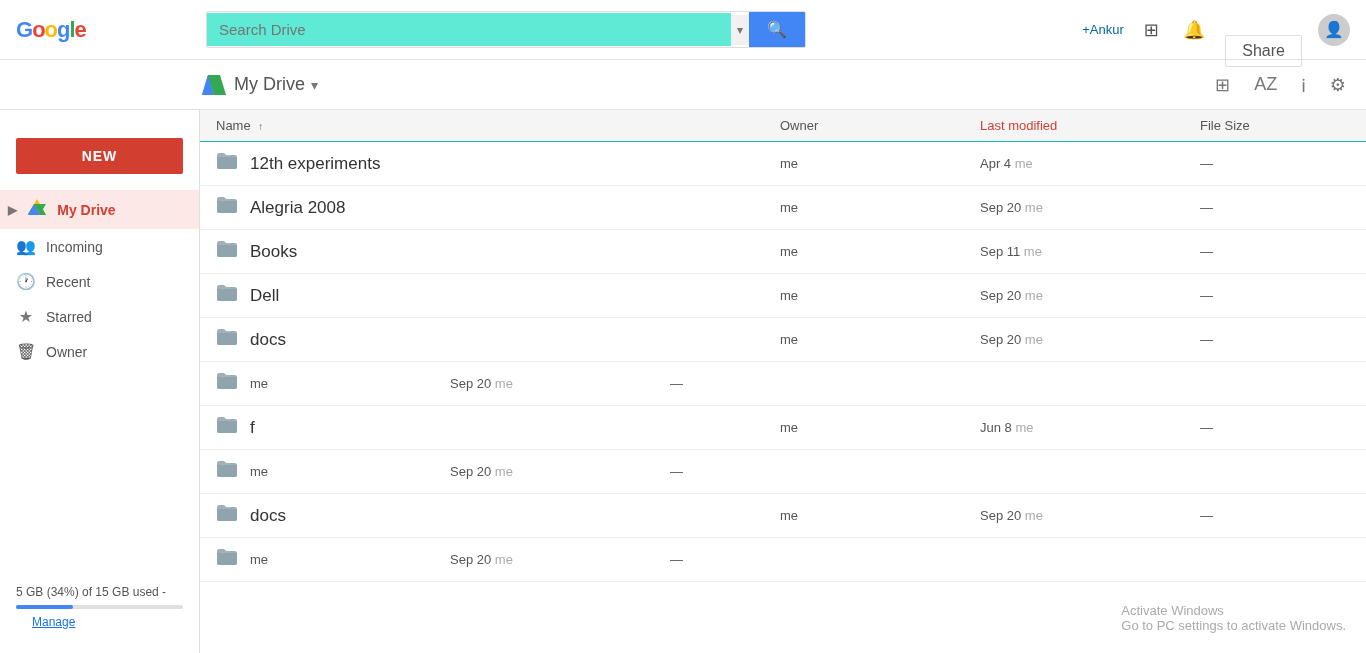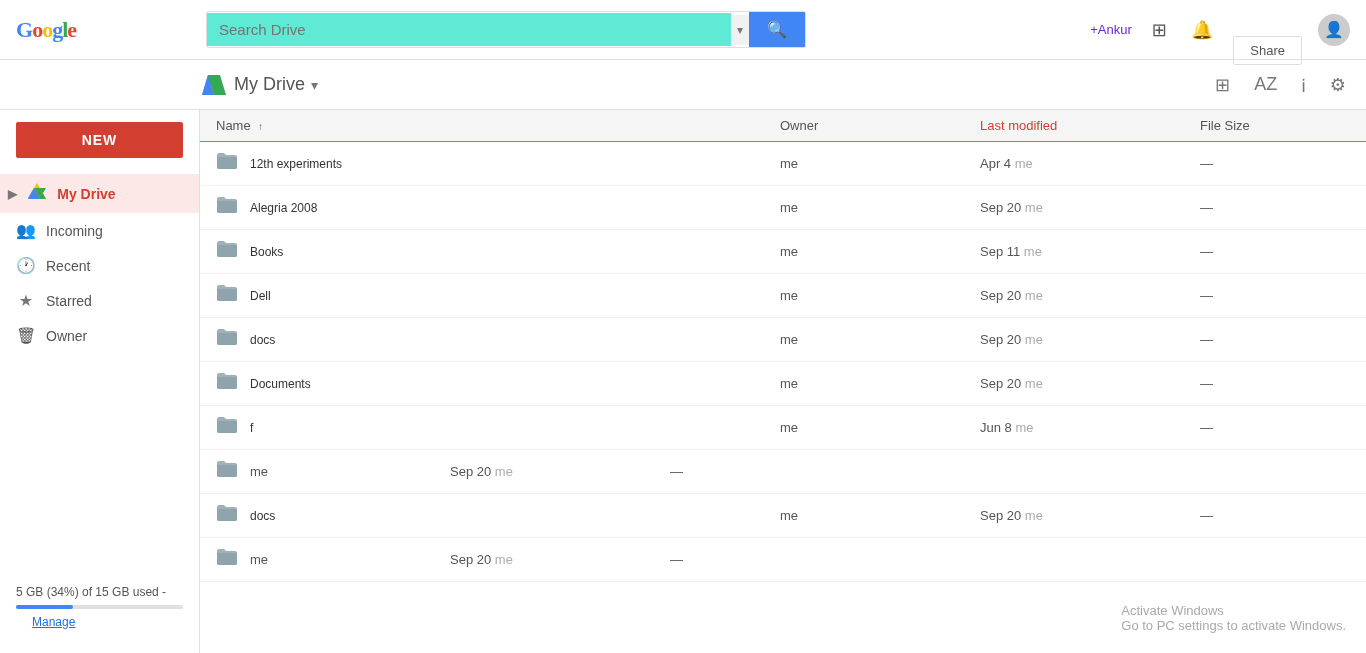--- a/index.html
+++ b/index.html
@@ -12,21 +12,20 @@
       height: 60px;
       padding: 0 16px;
       border-bottom: 1px solid #e0e0e0;
       background: #fff;
     }
     #logo-area {
       display: flex;
       align-items: flex-end;
       gap: 6px;
       min-width: 190px;
-      font-family: Liberation Serif, serif;
     }
     #google-logo {
       font-size: 22px;
       font-weight: bold;
       letter-spacing: -1px;
     }
     .g-blue { color: #4285F4; }
     .g-red { color: #EA4335; }
     .g-yellow { color: #FBBC05; }
     .g-green { color: #34A853; }
@@ -65,41 +64,41 @@
       color: #fff;
       font-size: 16px;
     }
     #topbar-right {
       display: flex;
       align-items: center;
       gap: 16px;
       margin-left: auto;
     }
     #ankur-link {
-      color: #6d28d9;
+      color: #0369a1;
       text-decoration: none;
       font-size: 13px;
     }
     .icon-btn {
       background: none;
       border: none;
       cursor: pointer;
       font-size: 18px;
       color: #555;
       padding: 4px;
       display: flex;
       align-items: center;
       justify-content: center;
     }
     #share-btn {
       background: none;
       border: 1px solid #ddd;
       padding: 6px 16px;
       cursor: pointer;
-      font-size: 13px;
+      font-size: 16px;
       color: #555;
       border-radius: 2px;
       margin-top: 42px;
     }
     #avatar {
       width: 32px;
       height: 32px;
       border-radius: 50%;
       overflow: hidden;
       cursor: pointer;
@@ -152,21 +151,21 @@
     #sidebar {
       width: 200px;
       min-width: 200px;
       border-right: 1px solid #e0e0e0;
       background: #fff;
       padding: 12px 0;
       display: flex;
       flex-direction: column;
     }
     #new-btn {
-      margin: 0 16px 16px 16px;
+      margin: 16px 16px 16px 16px;
       background: #d23f31;
       color: #fff;
       border: none;
       padding: 10px 12px;
       font-size: 14px;
       font-weight: bold;
       cursor: pointer;
       border-radius: 2px;
       letter-spacing: 1px;
     }
@@ -253,21 +252,21 @@
       cursor: pointer;
     }
     .folder-icon {
       color: #78909C;
       font-size: 20px;
       margin-right: 12px;
     }
     .file-name {
       flex: 1;
       color: #333;
-      font-size: 12px;
+      font-size: 17px;
     }
     .file-owner { width: 200px; color: #555; font-size: 13px; }
     .file-modified { width: 220px; color: #555; font-size: 13px; }
     .file-size { width: 150px; color: #555; font-size: 13px; }
 
     
     #content::-webkit-scrollbar { width: 8px; }
     #content::-webkit-scrollbar-track { background: #f1f1f1; }
     #content::-webkit-scrollbar-thumb { background: #ccc; border-radius: 4px; }
   </style>
@@ -443,21 +442,20 @@
     <div class="file-modified">Sep 20 <span style="color:#aaa;">me</span></div>
     <div class="file-size">—</div>
   </div>
         <div class="file-row">
     <span class="folder-icon">
       <svg width="22" height="18" viewBox="0 0 22 18">
         <path d="M1 3 Q1 1 3 1 L8 1 L10 3 L19 3 Q21 3 21 5 L21 15 Q21 17 19 17 L3 17 Q1 17 1 15 Z" fill="#78909C" opacity="0.7"></path>
         <path d="M1 5 L21 5 L21 15 Q21 17 19 17 L3 17 Q1 17 1 15 Z" fill="#90A4AE"></path>
       </svg>
     </span>
-    <div class="file-name">Documents</div>
     <div class="file-owner">me</div>
     <div class="file-modified">Sep 20 <span style="color:#aaa;">me</span></div>
     <div class="file-size">—</div>
   </div>
         <div class="file-row">
     <span class="folder-icon">
       <svg width="22" height="18" viewBox="0 0 22 18">
         <path d="M1 3 Q1 1 3 1 L8 1 L10 3 L19 3 Q21 3 21 5 L21 15 Q21 17 19 17 L3 17 Q1 17 1 15 Z" fill="#78909C" opacity="0.7"></path>
         <path d="M1 5 L21 5 L21 15 Q21 17 19 17 L3 17 Q1 17 1 15 Z" fill="#90A4AE"></path>
       </svg>

